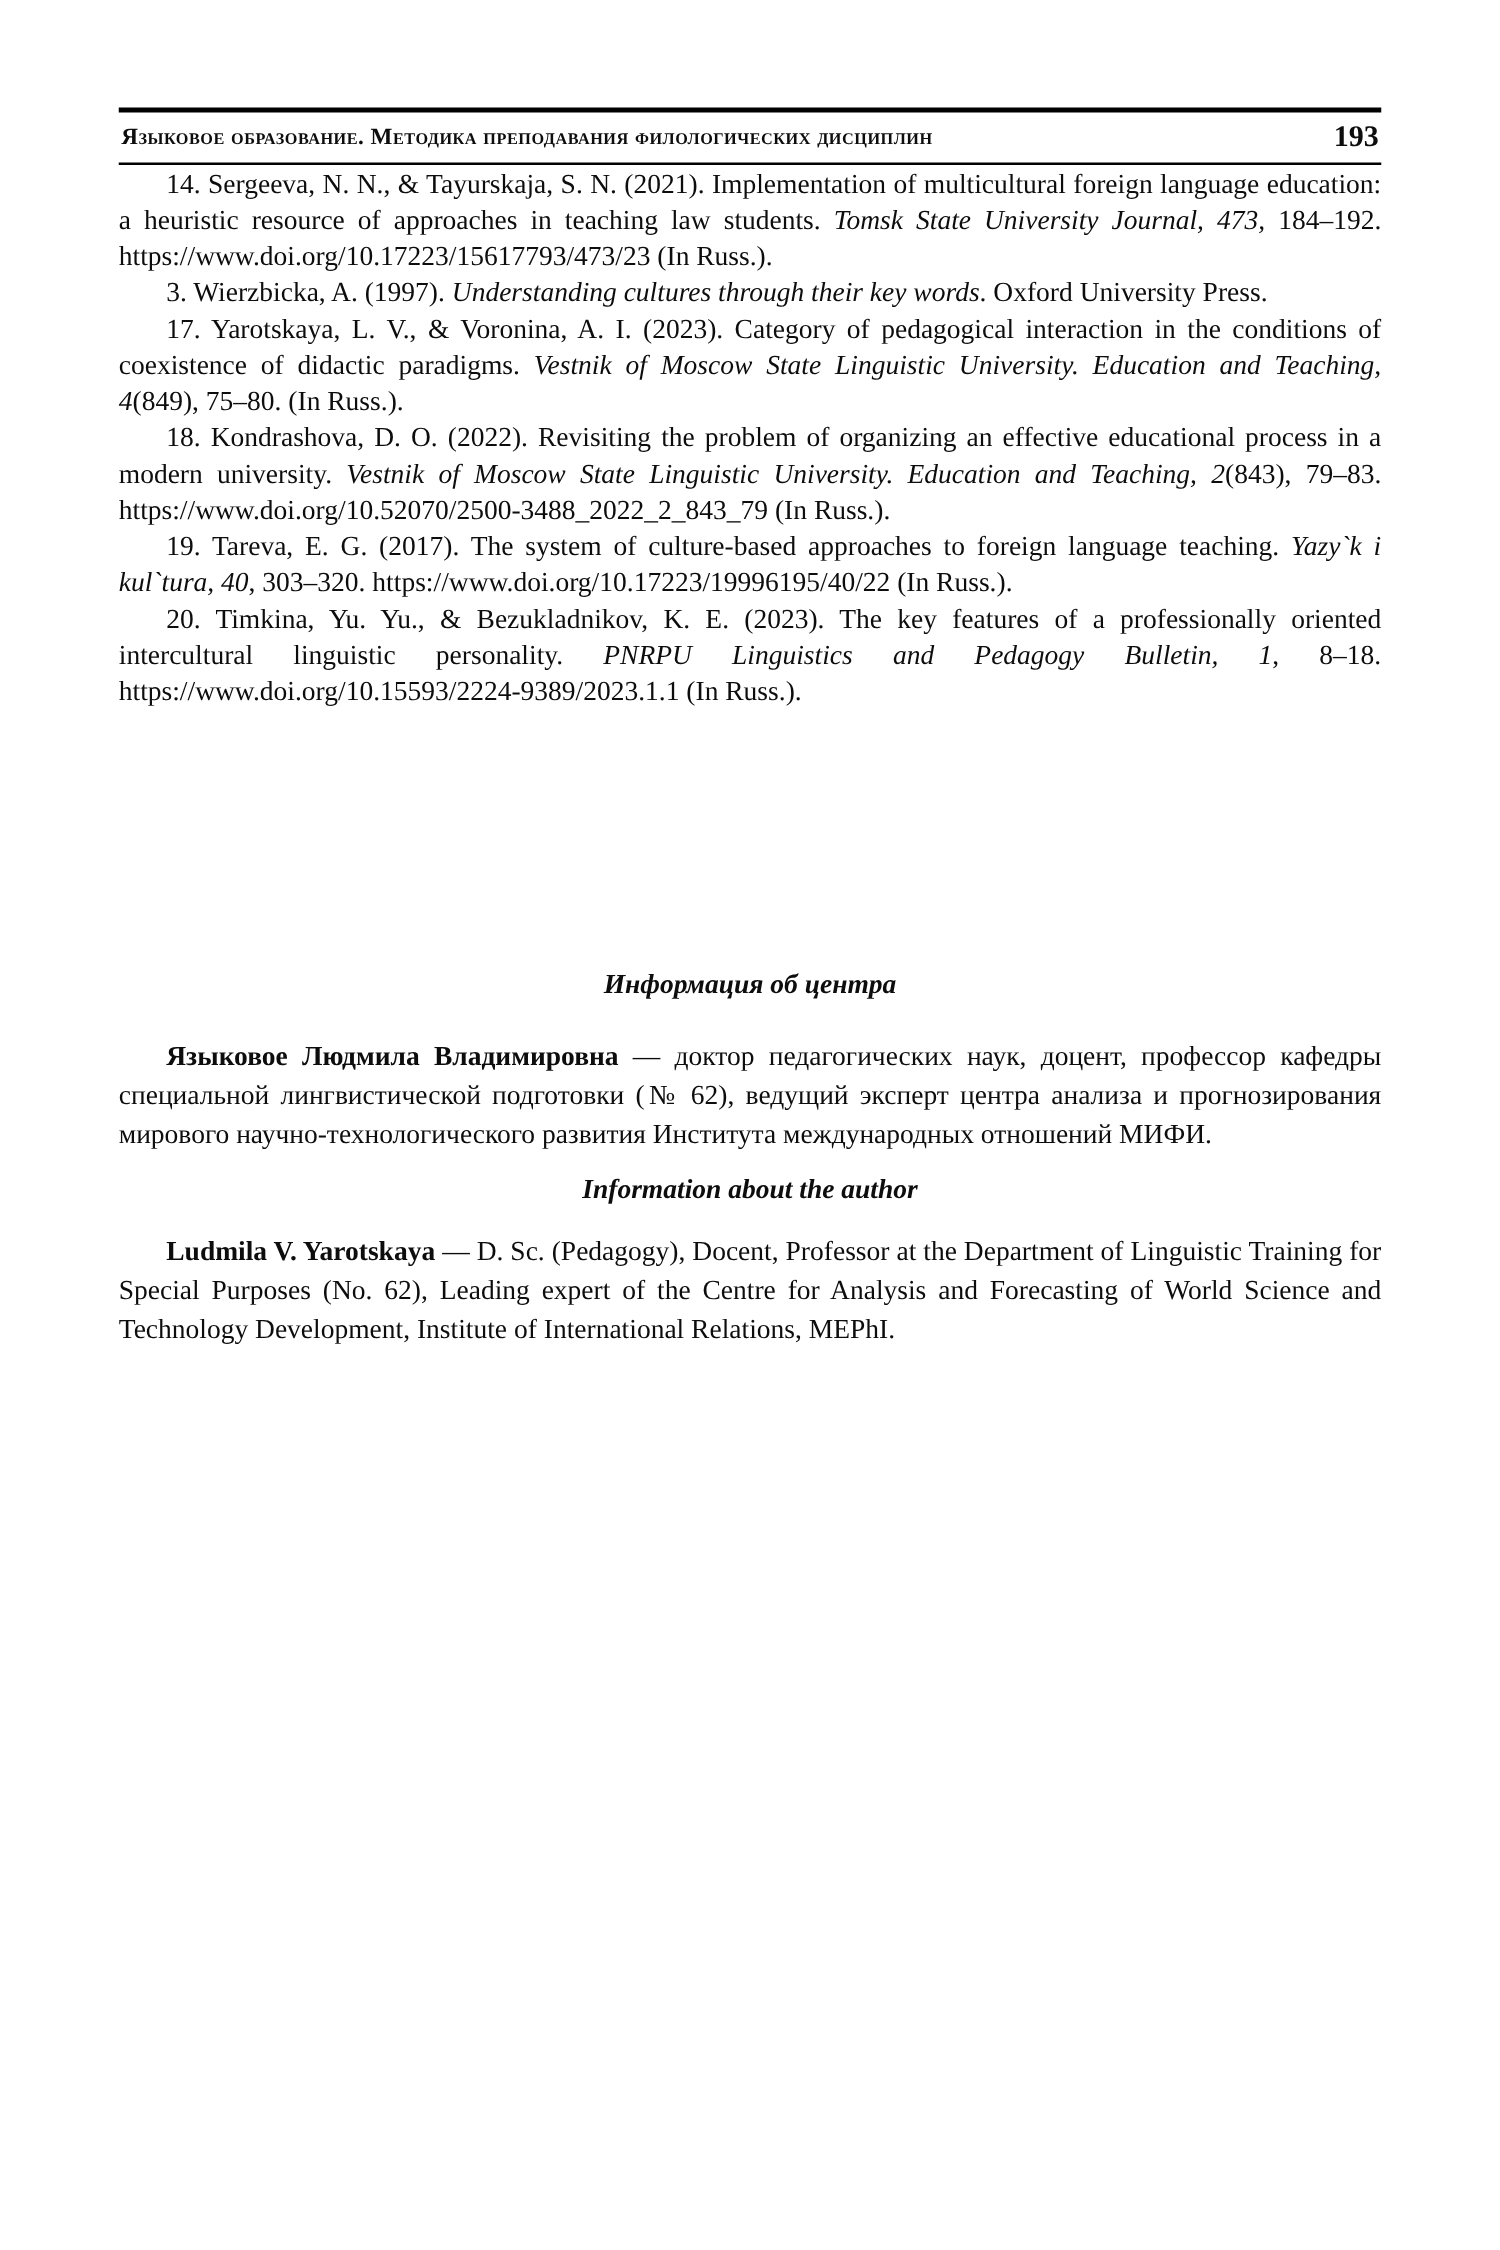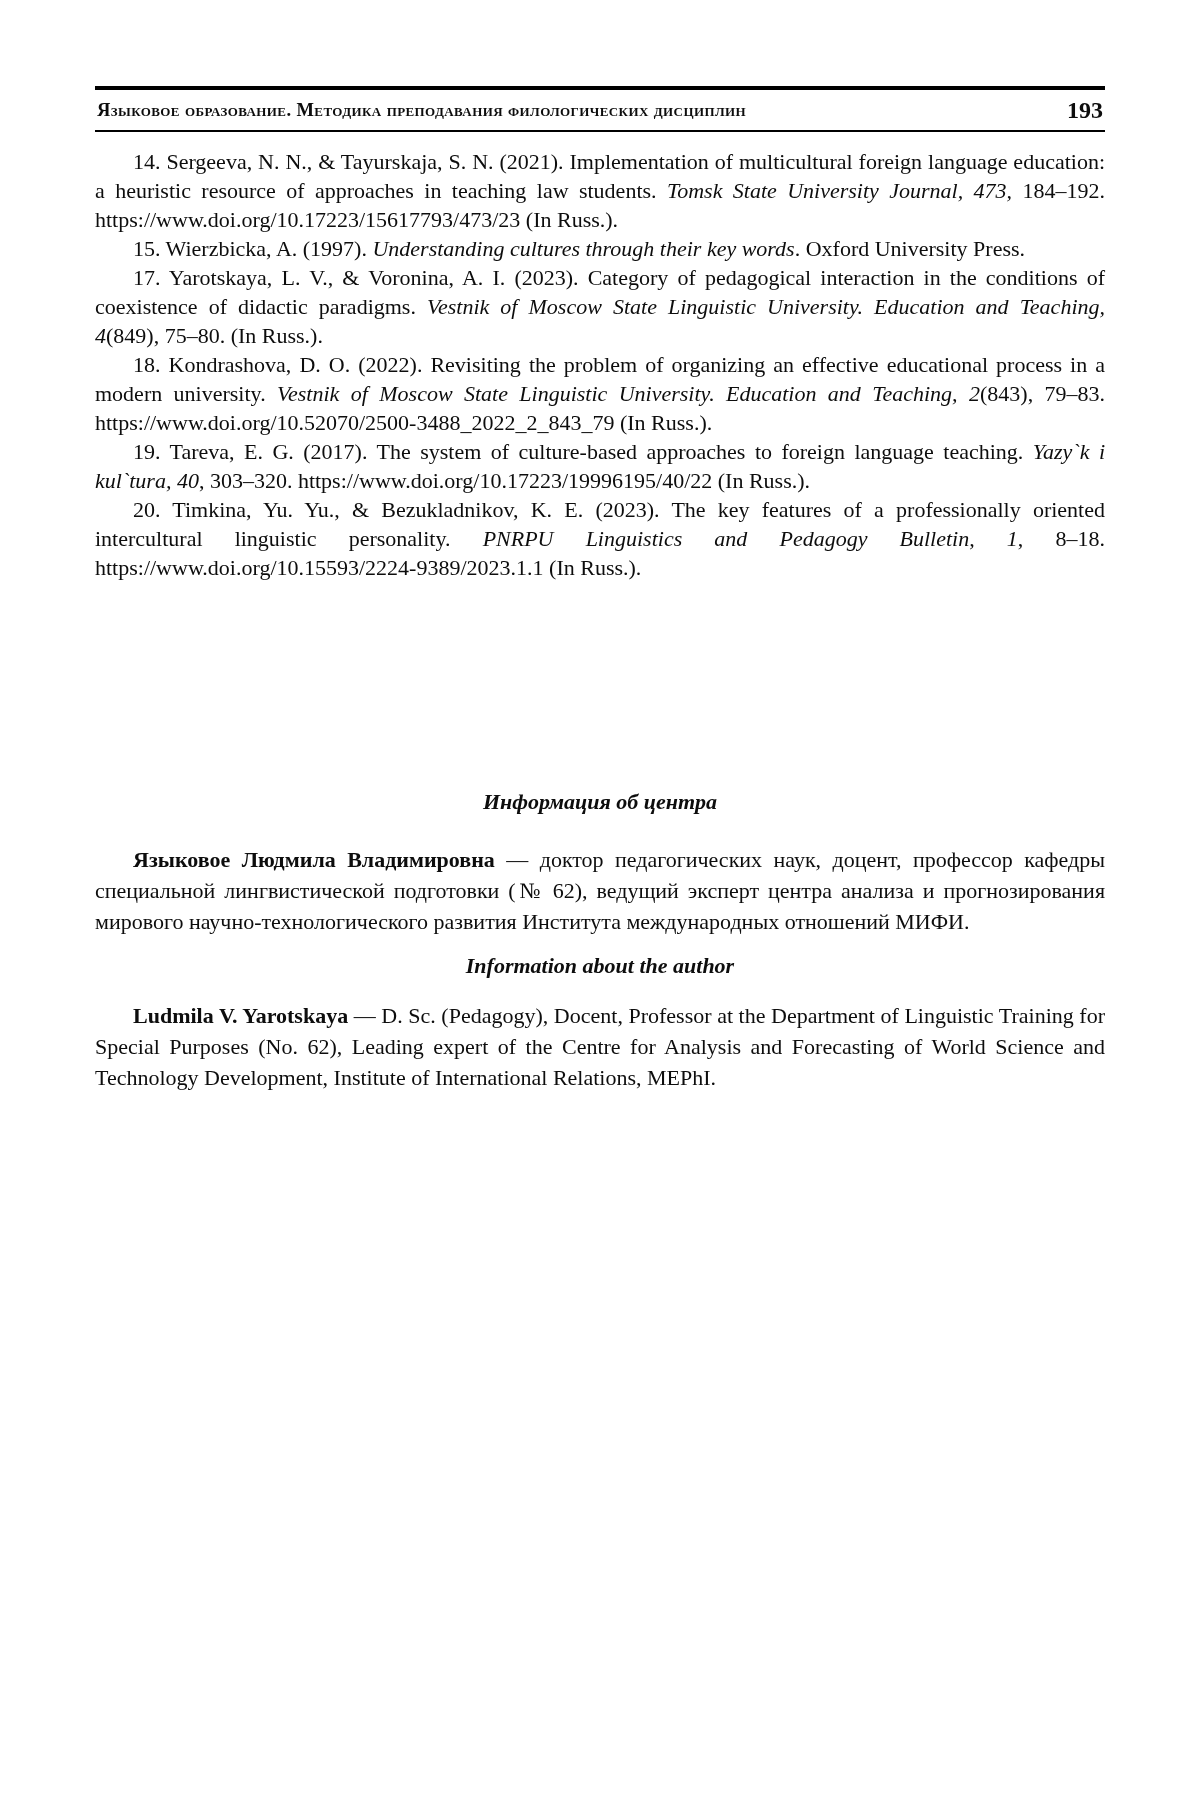--- a/index.html
+++ b/index.html
@@ -21,21 +21,21 @@
     padding: 7px 2px 6px 2px;
   }
   .head-title {
     font-variant: small-caps;
     font-weight: bold;
     font-size: 18.5px;
     letter-spacing: 0.4px;
   }
   .head-page { font-weight: bold; font-size: 24px; }
 
-  .refs { margin-top: 15px; }
+  .refs { margin-top: 0; }
   .ref {
     margin: 0;
     font-size: 22px;
     line-height: 29px;
     text-align: justify;
     text-indent: 38px;
   }
   .it { font-style: italic; }
 
   .center-head {
@@ -77,21 +77,21 @@
       <span class="head-title">Языковое образование. Методика преподавания филологических дисциплин</span>
       <span class="head-page">193</span>
     </div>
     <div class="rule-thin"></div>
   </header>
 
   <main>
 
     <section class="refs" id="refs">
         <p class="ref"><span>14. Sergeeva, N. N., &amp; Tayurskaja, S. N. (2021). Implementation of multicultural foreign language education: a heuristic resource of approaches in teaching law students. </span><span class="it">Tomsk State University Journal, 473, </span><span>184–192. https://www.doi.org/10.17223/15617793/473/23 (In Russ.).</span></p>
-        <p class="ref"><span>15. Wierzbicka, A. (1997). </span><span class="it">Understanding cultures through their key words</span><span>. Oxford University Press.</span></p>
+        <p class="ref"><span>3. Wierzbicka, A. (1997). </span><span class="it">Understanding cultures through their key words</span><span>. Oxford University Press.</span></p>
         <p class="ref"><span>17. Yarotskaya, L. V., &amp; Voronina, A. I. (2023). Category of pedagogical interaction in the conditions of coexistence of didactic paradigms. </span><span class="it">Vestnik of Moscow State Linguistic University. Education and Teaching, 4</span><span>(849), 75–80. (In Russ.).</span></p>
         <p class="ref"><span>18. Kondrashova, D. O. (2022). Revisiting the problem of organizing an effective educational process in a modern university. </span><span class="it">Vestnik of Moscow State Linguistic University. Education and Teaching, 2</span><span>(843), 79–83. https://www.doi.org/10.52070/2500-3488_2022_2_843_79 (In Russ.).</span></p>
         <p class="ref"><span>19. Tareva, E. G. (2017). The system of culture-based approaches to foreign language teaching. </span><span class="it">Yazy`k i kul`tura, 40</span><span>, 303–320. https://www.doi.org/10.17223/19996195/40/22 (In Russ.).</span></p>
         <p class="ref"><span>20. Timkina, Yu. Yu., &amp; Bezukladnikov, K. E. (2023). The key features of a professionally oriented intercultural linguistic personality. </span><span class="it">PNRPU Linguistics and Pedagogy Bulletin, 1</span><span>, 8–18. https://www.doi.org/10.15593/2224-9389/2023.1.1 (In Russ.).</span></p>
       </section>
 
     <h3 class="center-head ru">Информация об центра</h3>
 
     <p class="para"><strong>Языковое Людмила Владимировна</strong><span> — доктор педагогических наук, доцент, профессор кафедры специальной лингвистической подготовки (№ 62), ведущий эксперт центра анализа и прогнозирования мирового научно-технологического развития Института международных отношений МИФИ.</span></p>
 

